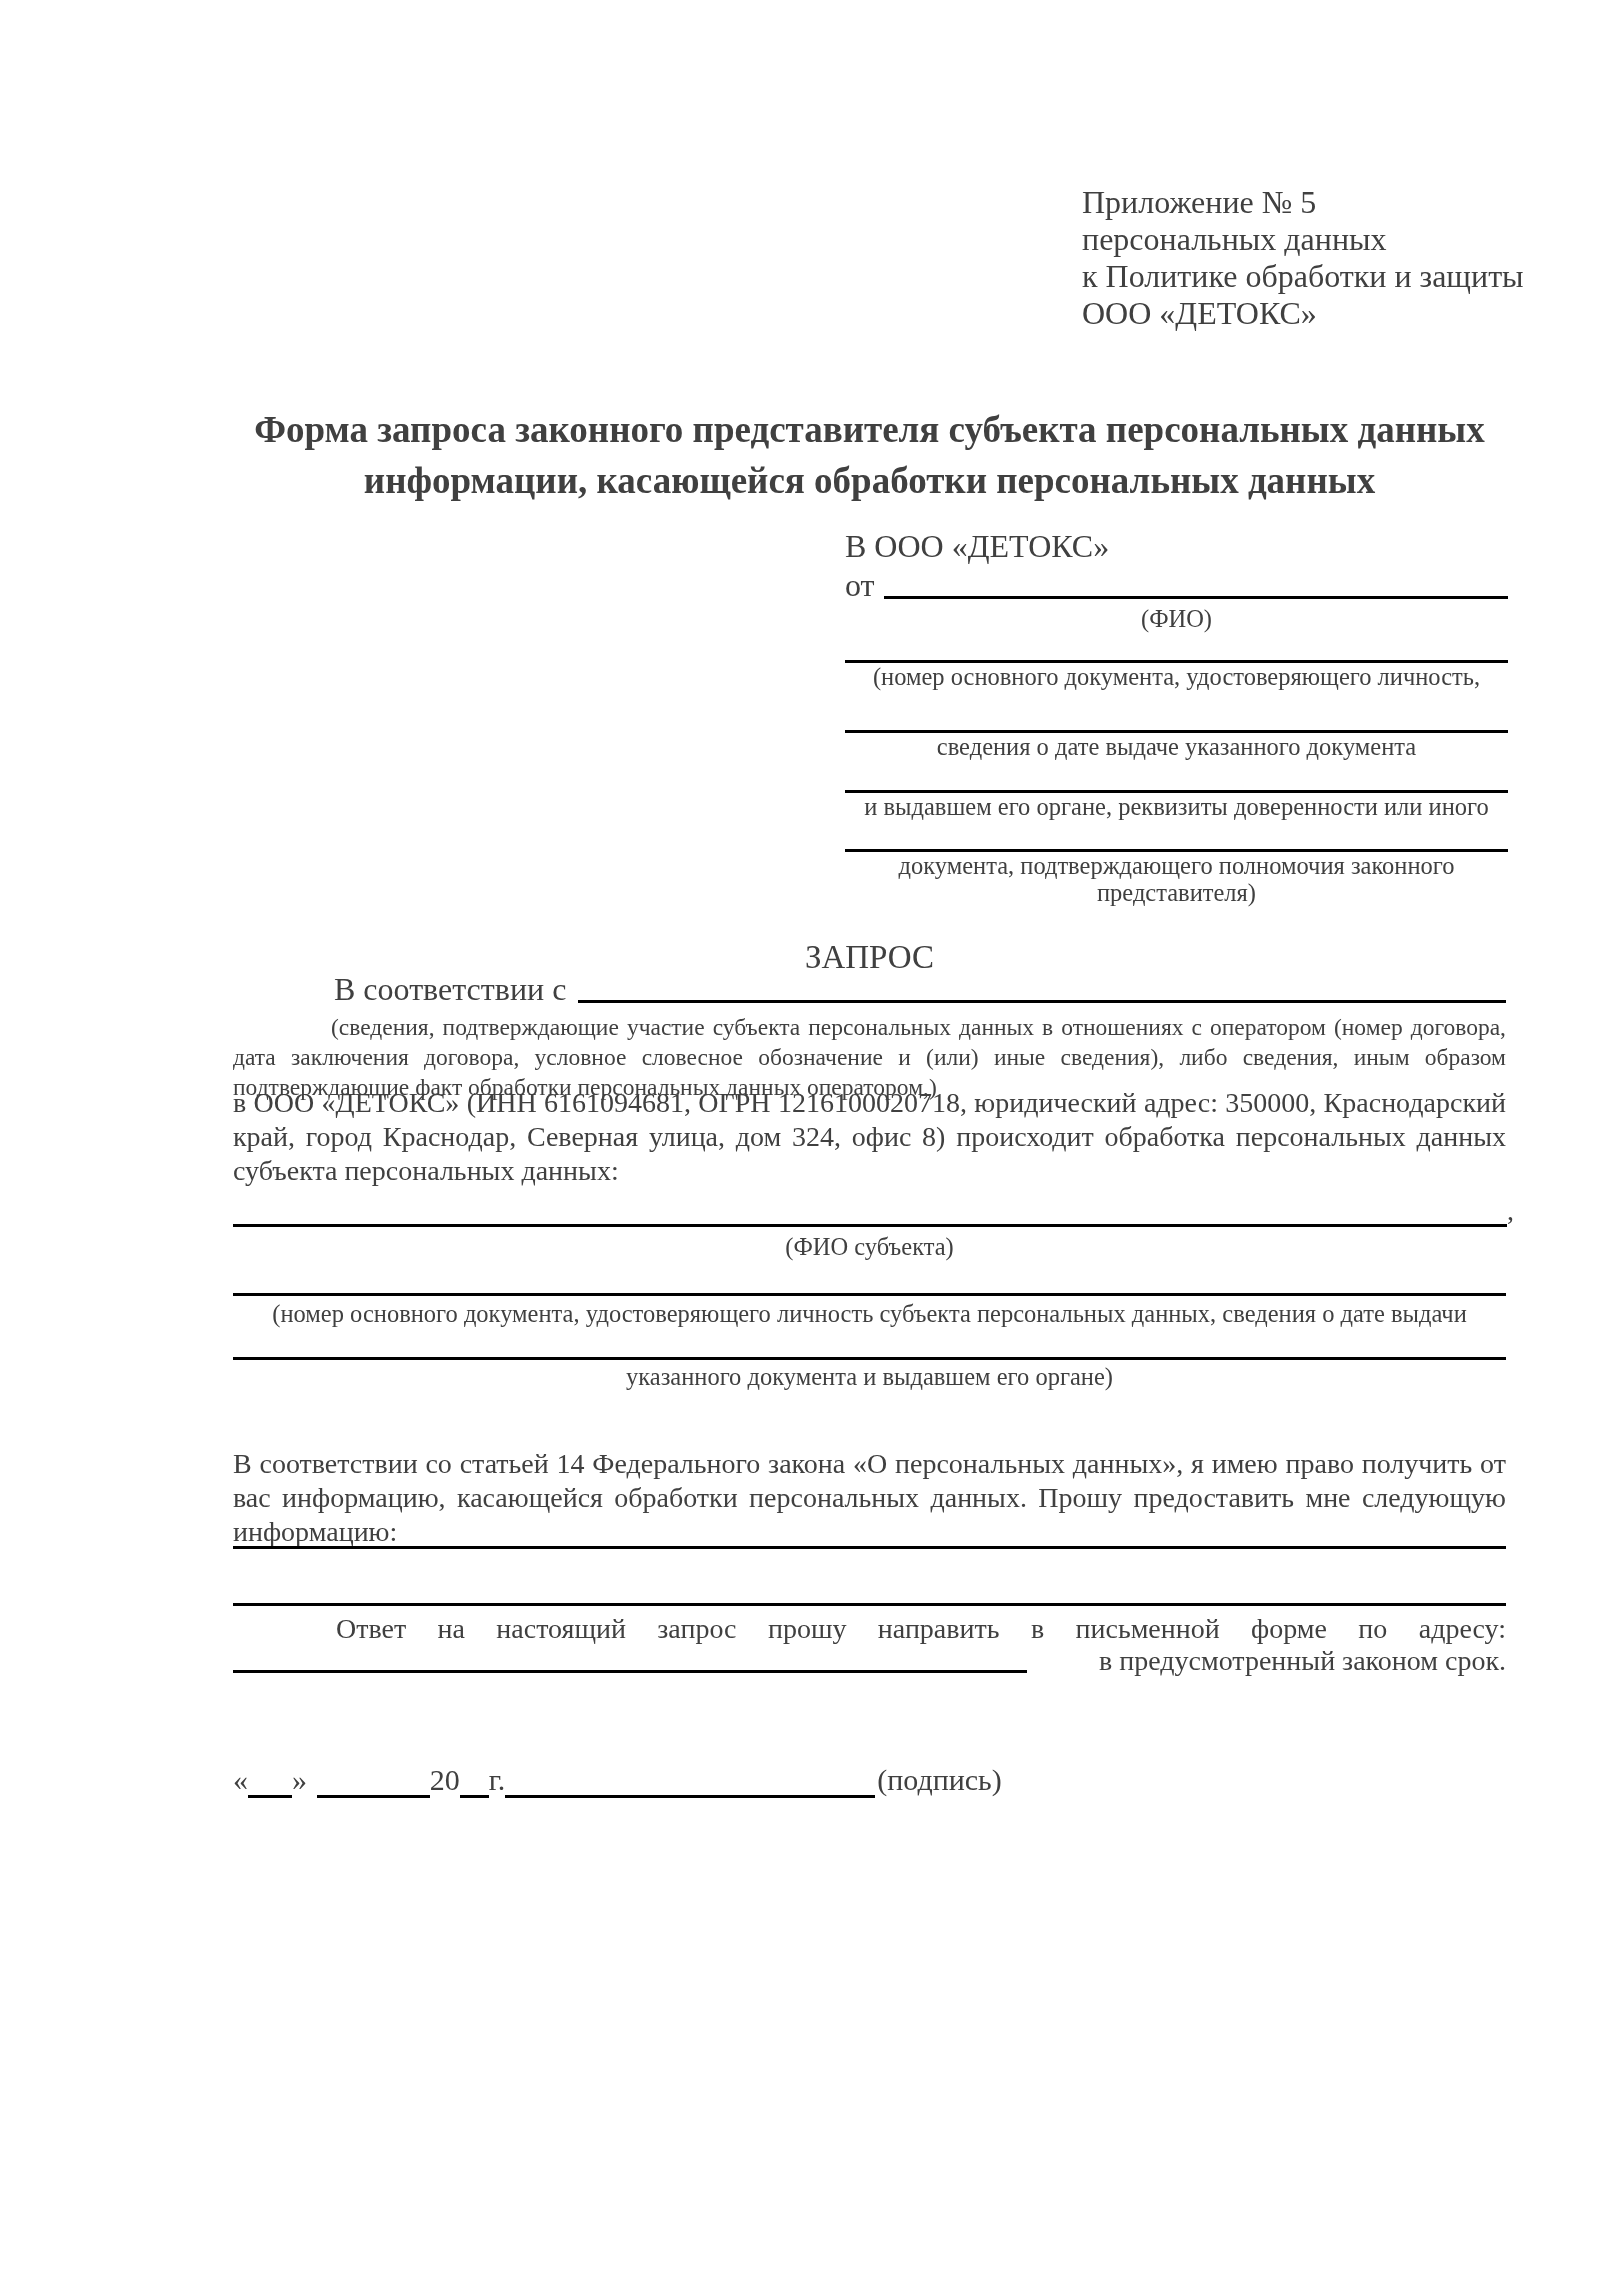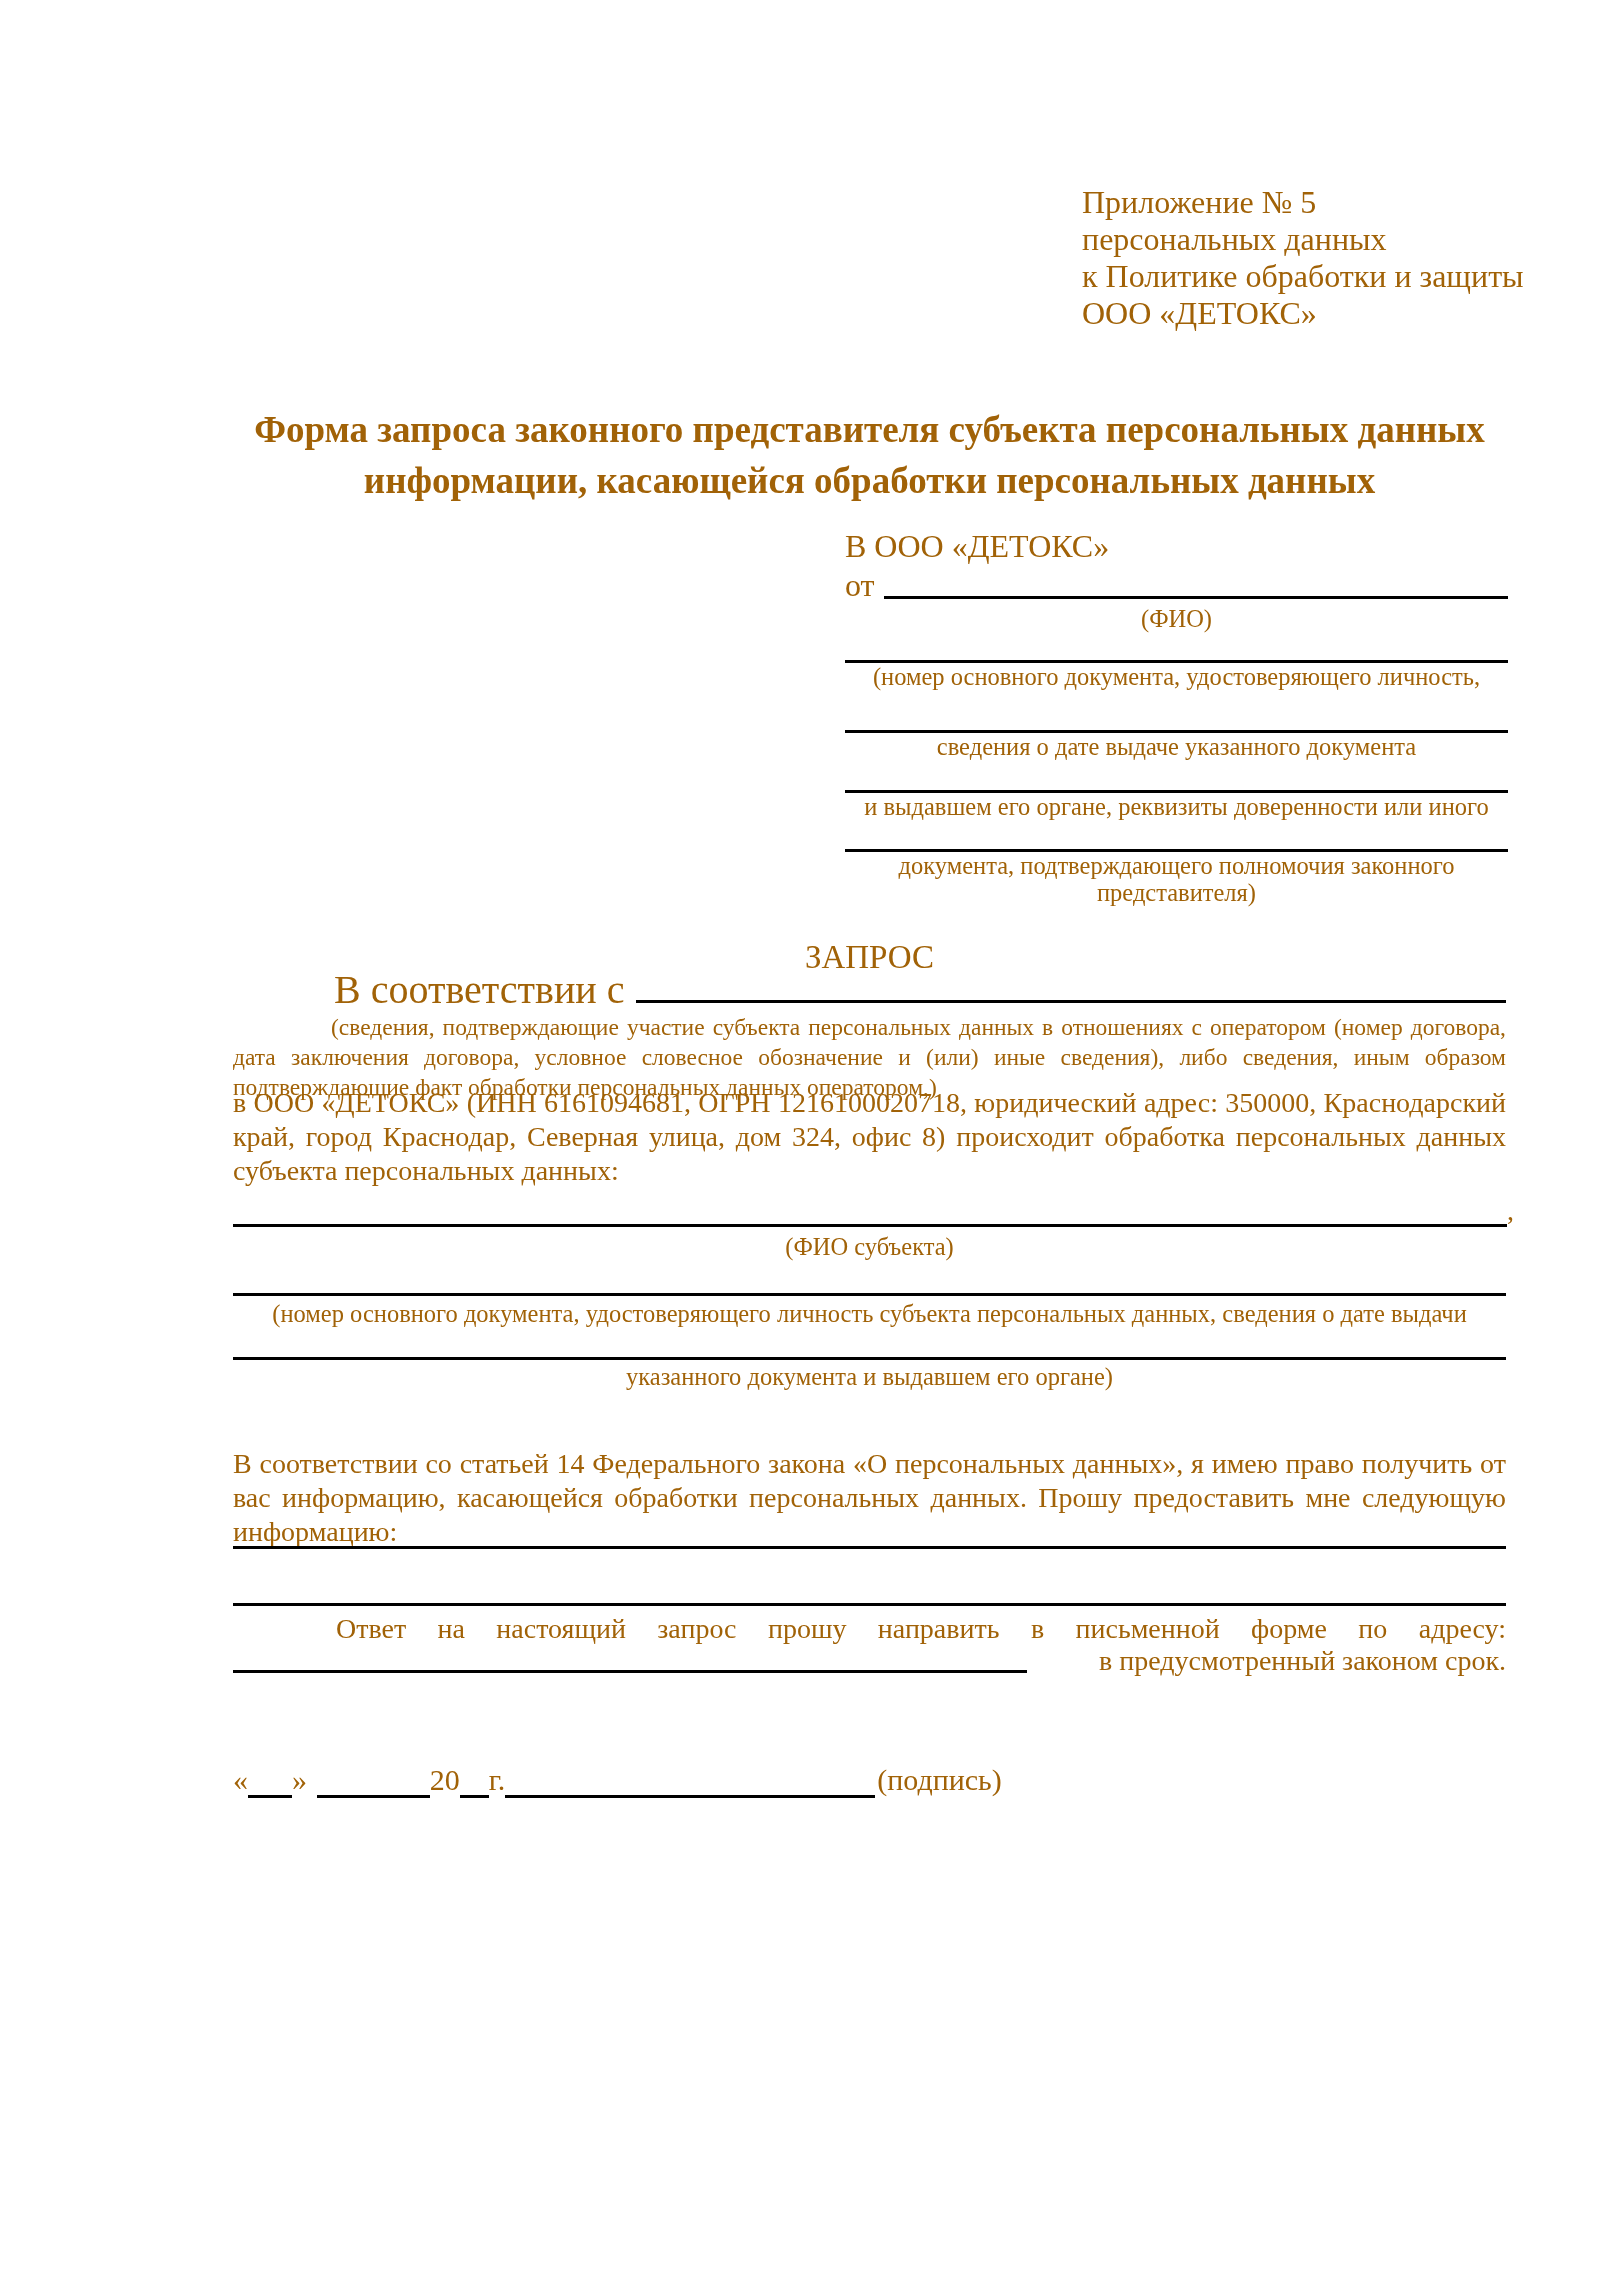--- a/index.html
+++ b/index.html
@@ -1,16 +1,16 @@
 <!DOCTYPE html>
 <html><head>
 <meta charset="utf-8">
 <style>
   html,body{margin:0;padding:0;background:#ffffff;}
-  .page{position:relative;width:1621px;height:2294px;background:#ffffff;color:#a16207;
+  .page{position:relative;width:1621px;height:2294px;background:#ffffff;color:#404040;
         font-family:"Liberation Serif","DejaVu Serif",serif;overflow:hidden;}
   .abs{position:absolute;}
 
   
   .note{left:1082px;top:184px;font-size:32px;line-height:37px;}
 
   
   .title{left:233px;width:1273px;top:404px;font-size:37px;font-weight:bold;
          line-height:51px;text-align:center;}
 
@@ -22,21 +22,21 @@
   .addr .from .fillline{margin:0 0 5.9px 9.8px;}
   .cap{font-size:24.5px;line-height:27.4px;text-align:center;}
   .blank{border-bottom:3.9px solid #000;}
   .addr .b1{height:27.4px;}
   .addr .b2{height:27.4px;margin-top:12.7px;}
   .addr .b3{height:27.4px;margin-top:2px;}
   .addr .b4{height:27.4px;margin-top:1px;}
 
   .zapros{left:233px;width:1273px;top:938px;font-size:33px;text-align:center;line-height:39px;}
 
-  .intro{left:233px;width:1273px;top:970px;display:flex;font-size:40px;line-height:39px;
+  .intro{left:233px;width:1273px;top:970px;display:flex;font-size:32px;line-height:39px;
          padding-left:101px;box-sizing:border-box;align-items:flex-end;}
   .intro .fillline{margin:0 0 5.9px 11.8px;}
   .intro .lbl{white-space:nowrap;}
 
   .fineprint{left:233px;width:1273px;top:1012px;font-size:23.5px;line-height:30px;
              text-indent:98px;text-align:justify;}
 
   .oppara{left:233px;width:1273px;top:1086px;font-size:28px;line-height:34px;text-align:justify;}
 
   .subjrow{left:233px;width:1281px;top:1194px;display:flex;align-items:flex-end;

